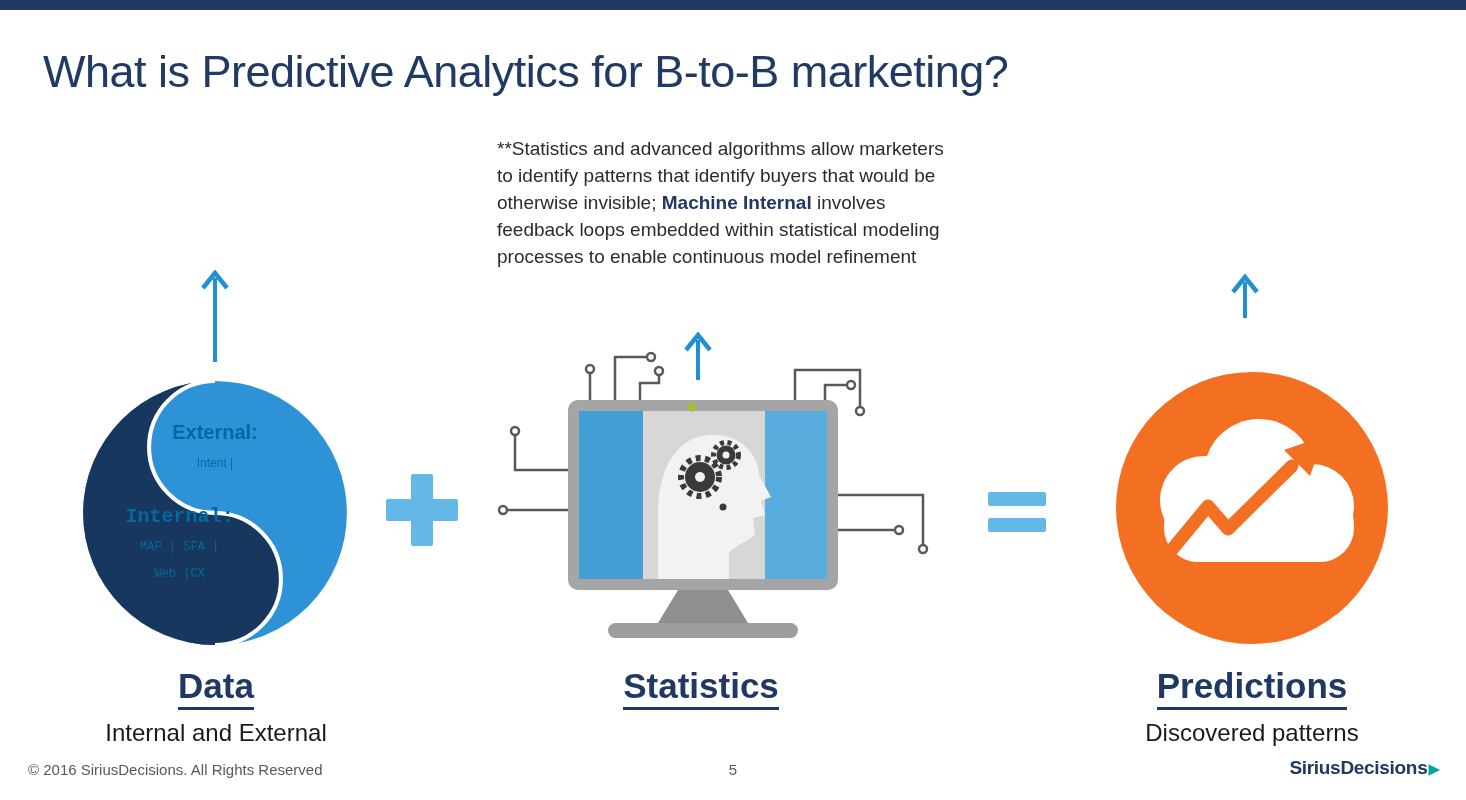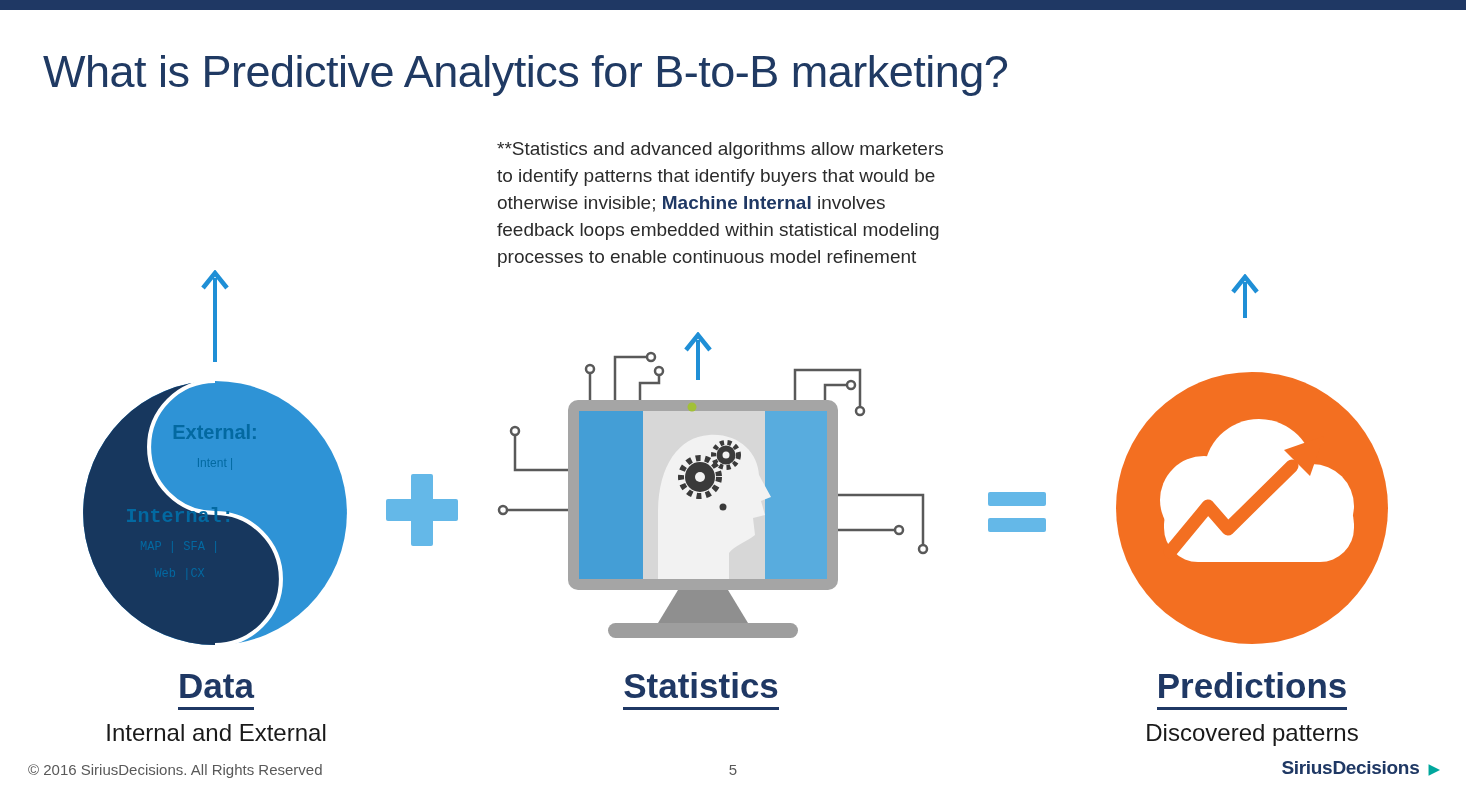--- a/index.html
+++ b/index.html
@@ -38,21 +38,21 @@
   .monitor-wrap { position:absolute; left:495px; top:345px; }
   .cloud-wrap { position:absolute; left:1116px; top:372px; }
 
   .label-group { position:absolute; top:666px; width:340px; text-align:center; }
   .lg-data { left:46px; } .lg-stats { left:531px; } .lg-pred { left:1082px; }
   .heading { display:inline-block; font-size:35px; font-weight:700; color:#1F3864; border-bottom:3px solid #1F3864; padding-bottom:1px; }
   .subheading { margin-top:9px; font-size:24px; color:#1A1A1A; }
 
   .copyright { position:absolute; left:28px; top:761px; font-size:15px; color:#595959; }
   .page-num { position:absolute; left:0; top:761px; width:100%; text-align:center; font-size:15px; color:#595959; }
-  .brand { position:absolute; right:26px; top:757px; display:flex; align-items:center; gap:9px; }
+  .brand { position:absolute; right:26px; top:757px; display:flex; align-items:center; gap:1px; }
   .brand-text { font-size:19px; font-weight:700; color:#1F3864; letter-spacing:-0.3px; }
   .brand-arrow { font-size:15px; color:#00A79D; line-height:1; }
 </style>
 </head>
 <body>
 
 <div class="slide">
 
   <div class="topbar"></div>
 

